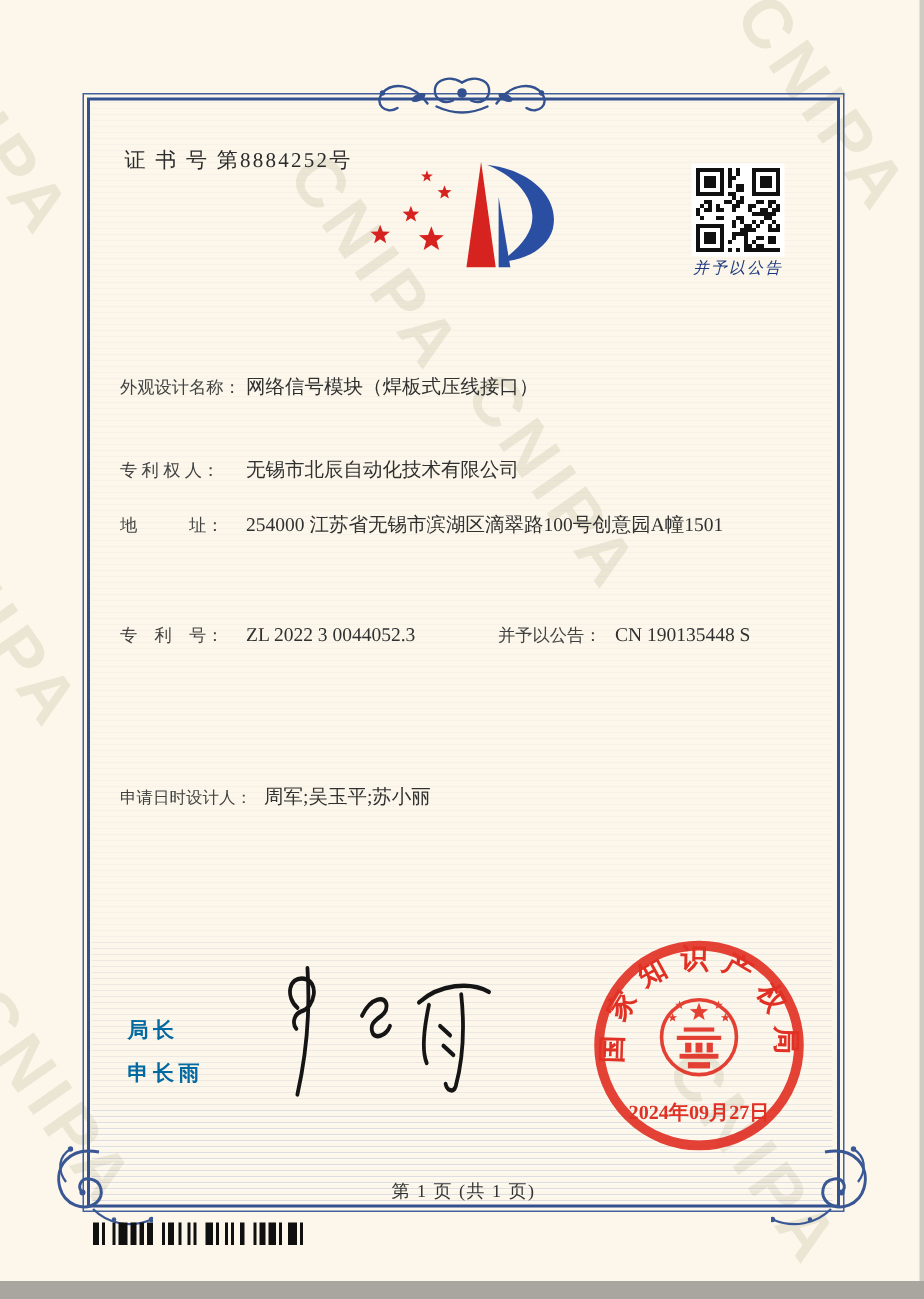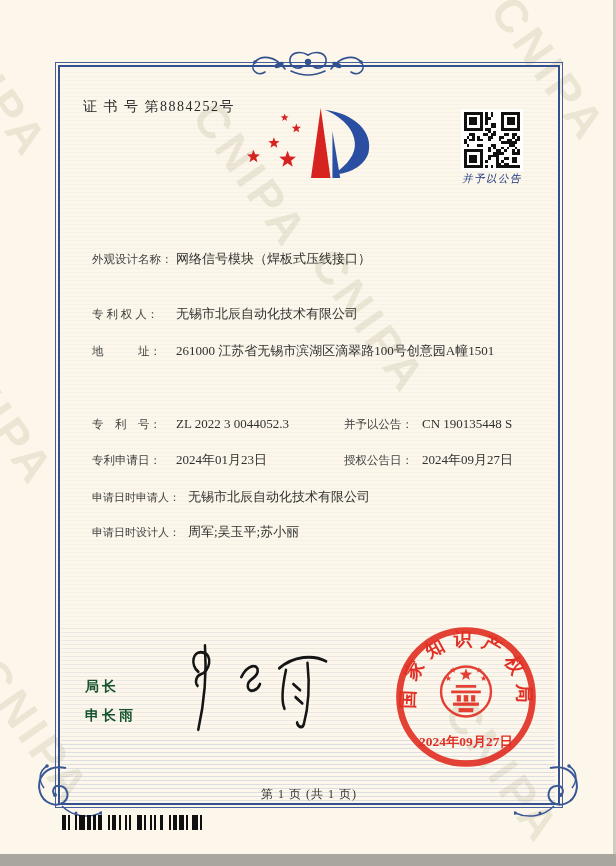--- a/index.html
+++ b/index.html
@@ -31,33 +31,33 @@
 
   .qr-box{position:absolute;left:461px;top:109px;width:56px;height:56px;background:#ffffff;padding:3px;}
   .qr-caption{position:absolute;left:433px;top:172px;width:118px;text-align:center;font-size:10.5px;
               font-style:italic;letter-spacing:1.5px;color:#1d3a80;}
 
   .logo{position:absolute;left:236px;top:104px;width:148px;height:78px;}
 
   .title{position:absolute;left:0;right:0;top:183px;text-align:center;font-size:32px;font-weight:bold;
          letter-spacing:4px;color:#141414;}
 
-  .row{position:absolute;left:92px;width:462px;white-space:nowrap;color:#3a3a3a;font-family:Liberation Serif, serif;}
+  .row{position:absolute;left:80px;width:462px;white-space:nowrap;color:#3a3a3a;font-family:Liberation Serif, serif;}
   .lbl{display:inline-block;width:84px;font-size:11.5px;color:#424242;vertical-align:baseline;}
   .row.long .lbl{width:96px;font-size:11px;}
   .val{font-size:13px;color:#303030;}
   .c2{position:absolute;left:252px;top:0;}
   .c2 .lbl{width:78px;}
 
   .declaration{position:absolute;left:68px;top:582px;width:482px;font-size:12.5px;line-height:25px;
                font-style:italic;color:#242424;}
   .declaration .l1{text-indent:26px;}
 
   .signer{position:absolute;left:85px;font-family:"Liberation Sans","DejaVu Sans",sans-serif;
-          font-weight:bold;font-size:14px;letter-spacing:3px;color:#14532d;}
+          font-weight:bold;font-size:14px;letter-spacing:3px;color:#0369a1;}
   .signature{position:absolute;left:176px;top:642px;width:156px;height:92px;}
 
   .seal{position:absolute;left:392px;top:623px;width:148px;height:148px;opacity:.95;}
 
   .footer-page{position:absolute;left:55px;width:508px;top:786px;text-align:center;font-size:12px;
                letter-spacing:1px;color:#333333;}
 
   .barcode{position:absolute;left:62px;top:815px;height:15px;display:flex;align-items:stretch;}
   .barcode .bar{background:#101010;height:100%;}
   .barcode .gap{height:100%;}
@@ -272,32 +272,25 @@
   </svg>
 
 
   <div class="row" style="top:249px">
     <span class="lbl">外观设计名称：</span><span class="val">网络信号模块（焊板式压线接口）</span>
   </div>
   <div class="row" style="top:304px">
     <span class="lbl">专 利 权 人：</span><span class="val">无锡市北辰自动化技术有限公司</span>
   </div>
   <div class="row" style="top:341px">
-    <span class="lbl">地　　　址：</span><span class="val">261000 江苏省无锡市滨湖区滴翠路100号创意园A幢1501</span>
+    <span class="lbl">地　　　址：</span><span class="val">254000 江苏省无锡市滨湖区滴翠路100号创意园A幢1501</span>
   </div>
   <div class="row" style="top:414px">
     <span class="lbl">专　利　号：</span><span class="val">ZL 2022 3 0044052.3</span>
     <span class="c2"><span class="lbl">并予以公告：</span><span class="val">CN 190135448 S</span></span>
-  </div>
-  <div class="row" style="top:450px">
-    <span class="lbl">专利申请日：</span><span class="val">2024年01月23日</span>
-    <span class="c2"><span class="lbl">授权公告日：</span><span class="val">2024年09月27日</span></span>
-  </div>
-  <div class="row long" style="top:487px">
-    <span class="lbl">申请日时申请人：</span><span class="val">无锡市北辰自动化技术有限公司</span>
   </div>
   <div class="row long" style="top:522px">
     <span class="lbl">申请日时设计人：</span><span class="val">周军;吴玉平;苏小丽</span>
   </div>
 
 
   <div class="signer" style="top:678px">局长</div>
   <div class="signer" style="top:707px">申长雨</div>
 
   <svg class="signature" viewBox="0 0 210 105" preserveAspectRatio="none">

